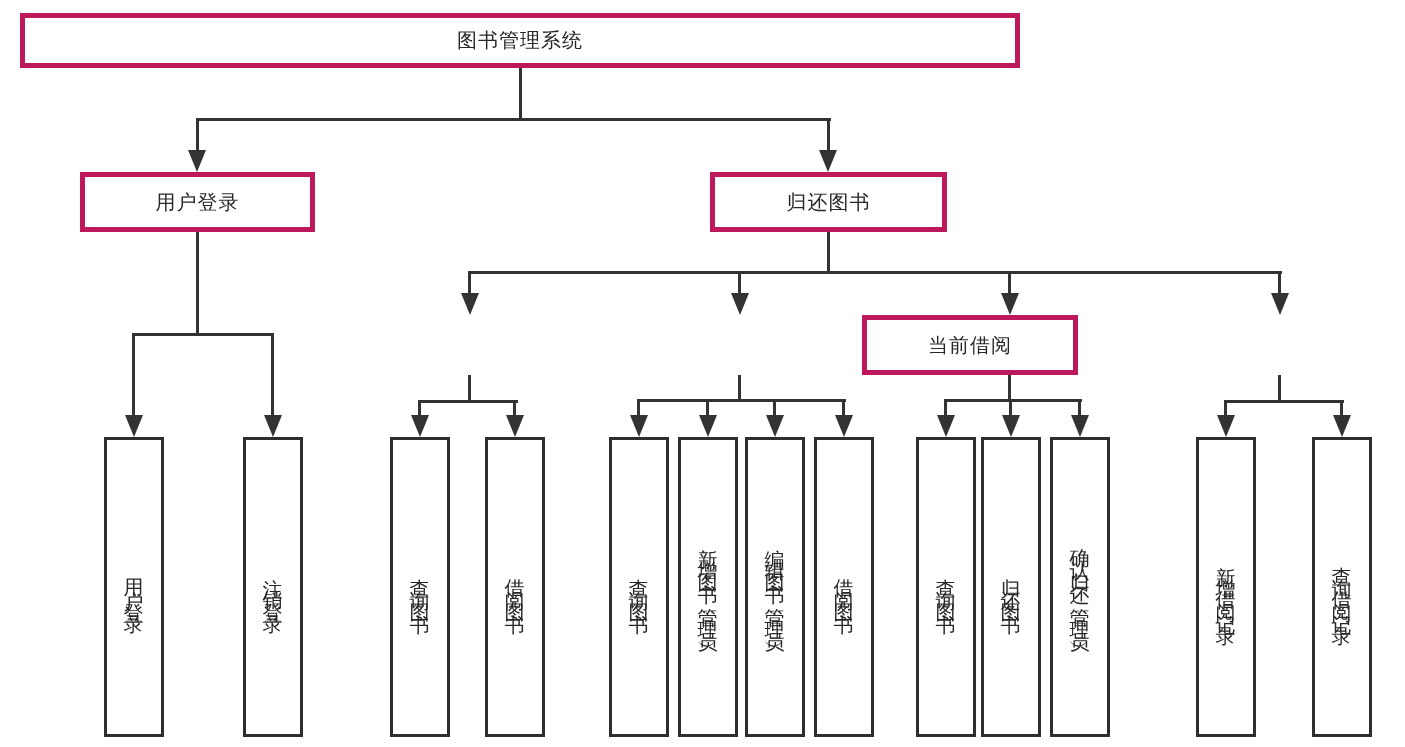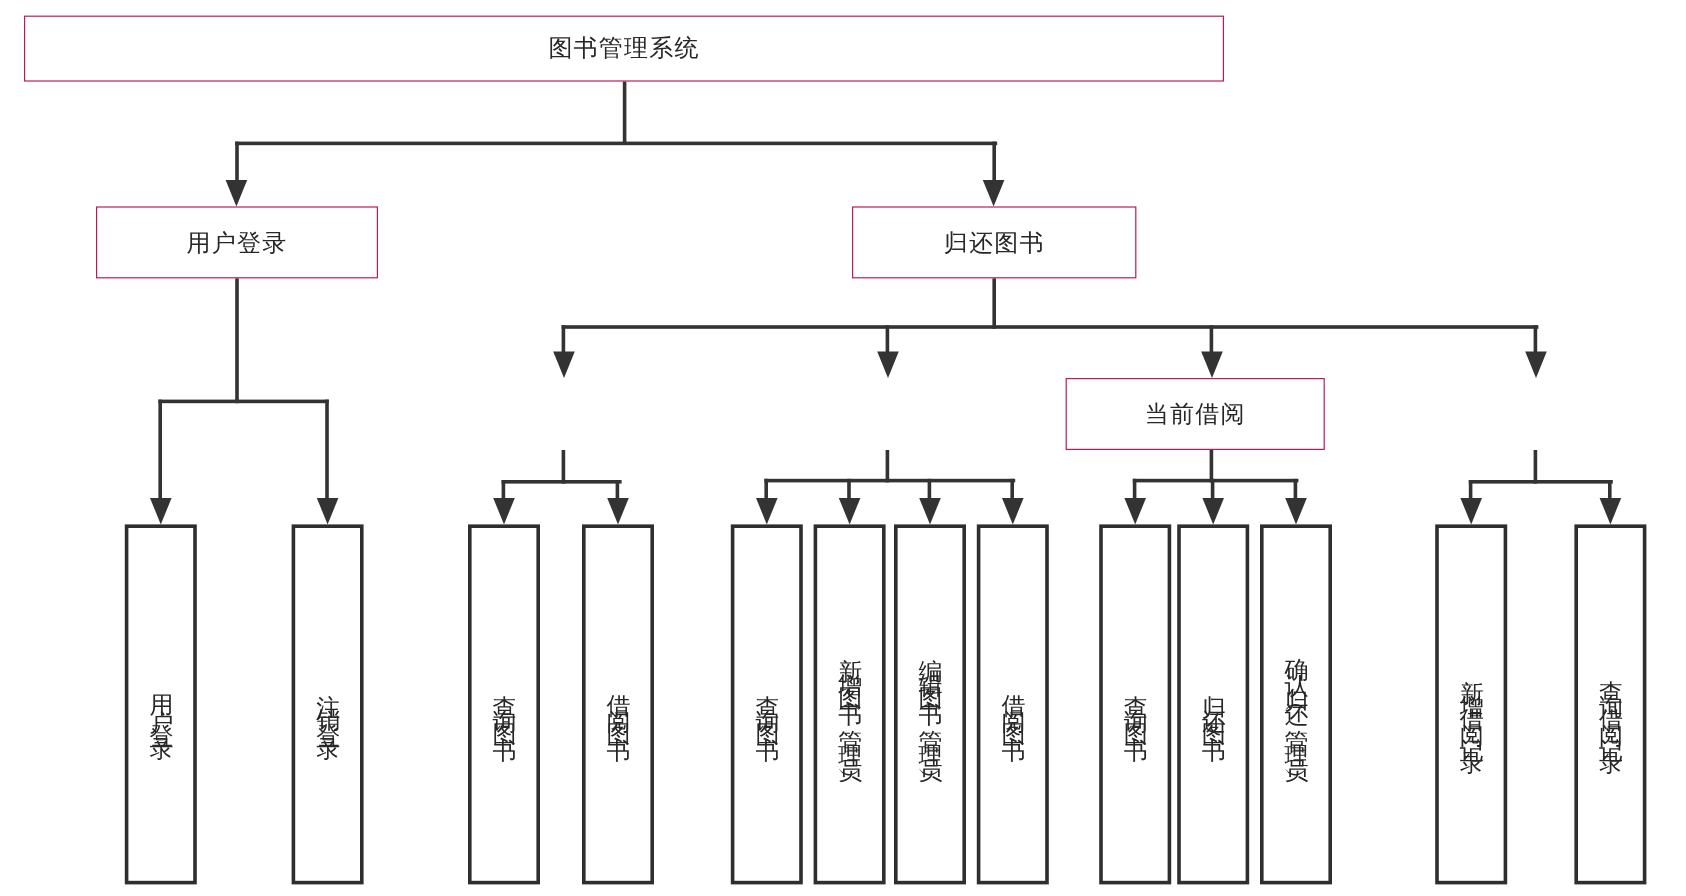--- a/index.html
+++ b/index.html
@@ -1,21 +1,21 @@
 <!DOCTYPE html>
 <html><head>
 <meta charset="utf-8">
 <style>
   html,body{margin:0;padding:0;background:#ffffff;}
   #canvas{
     position:relative;width:1405px;height:747px;background:#ffffff;overflow:hidden;
     font-family:"Liberation Sans","DejaVu Sans",sans-serif;
   }
   .box{
-    position:absolute;box-sizing:border-box;border:1px solid #be185d;background:#ffffff;
+    position:absolute;box-sizing:border-box;border:5px solid #be185d;background:#ffffff;
     display:flex;align-items:center;justify-content:center;
     font-size:20px;color:#272727;letter-spacing:1px;
   }
   .vbox{
     position:absolute;box-sizing:border-box;border:3px solid #2e2e2e;background:#ffffff;
     display:flex;align-items:center;justify-content:center;
     font-size:20px;color:#272727;
     writing-mode:vertical-rl;letter-spacing:12px;line-height:1;
     width:60px;top:437px;height:300px;text-align:center;
   }
@@ -65,21 +65,21 @@
   <div class="hline" style="left:468px;top:271px;width:814px;"></div>
   <div class="vline" style="left:468px;top:271px;height:24px;"></div>
   <div class="arrowhead" style="left:461px;top:293px;"></div>
   <div class="vline" style="left:738px;top:271px;height:24px;"></div>
   <div class="arrowhead" style="left:731px;top:293px;"></div>
   <div class="vline" style="left:1008px;top:271px;height:24px;"></div>
   <div class="arrowhead" style="left:1001px;top:293px;"></div>
   <div class="vline" style="left:1278px;top:271px;height:24px;"></div>
   <div class="arrowhead" style="left:1271px;top:293px;"></div>
 
-  <div class="box" style="left:888px;top:315px;width:216px;height:60px;">
+  <div class="box" style="left:862px;top:315px;width:216px;height:60px;">
     <span>当前借阅</span>
   </div>
 
   <div class="vline" style="left:468px;top:375px;height:28px;"></div>
   <div class="hline" style="left:418px;top:400px;width:100px;"></div>
   <div class="vline" style="left:418px;top:400px;height:19px;"></div>
   <div class="arrowhead" style="left:411px;top:415px;"></div>
   <div class="vline" style="left:513px;top:400px;height:19px;"></div>
   <div class="arrowhead" style="left:506px;top:415px;"></div>
 

